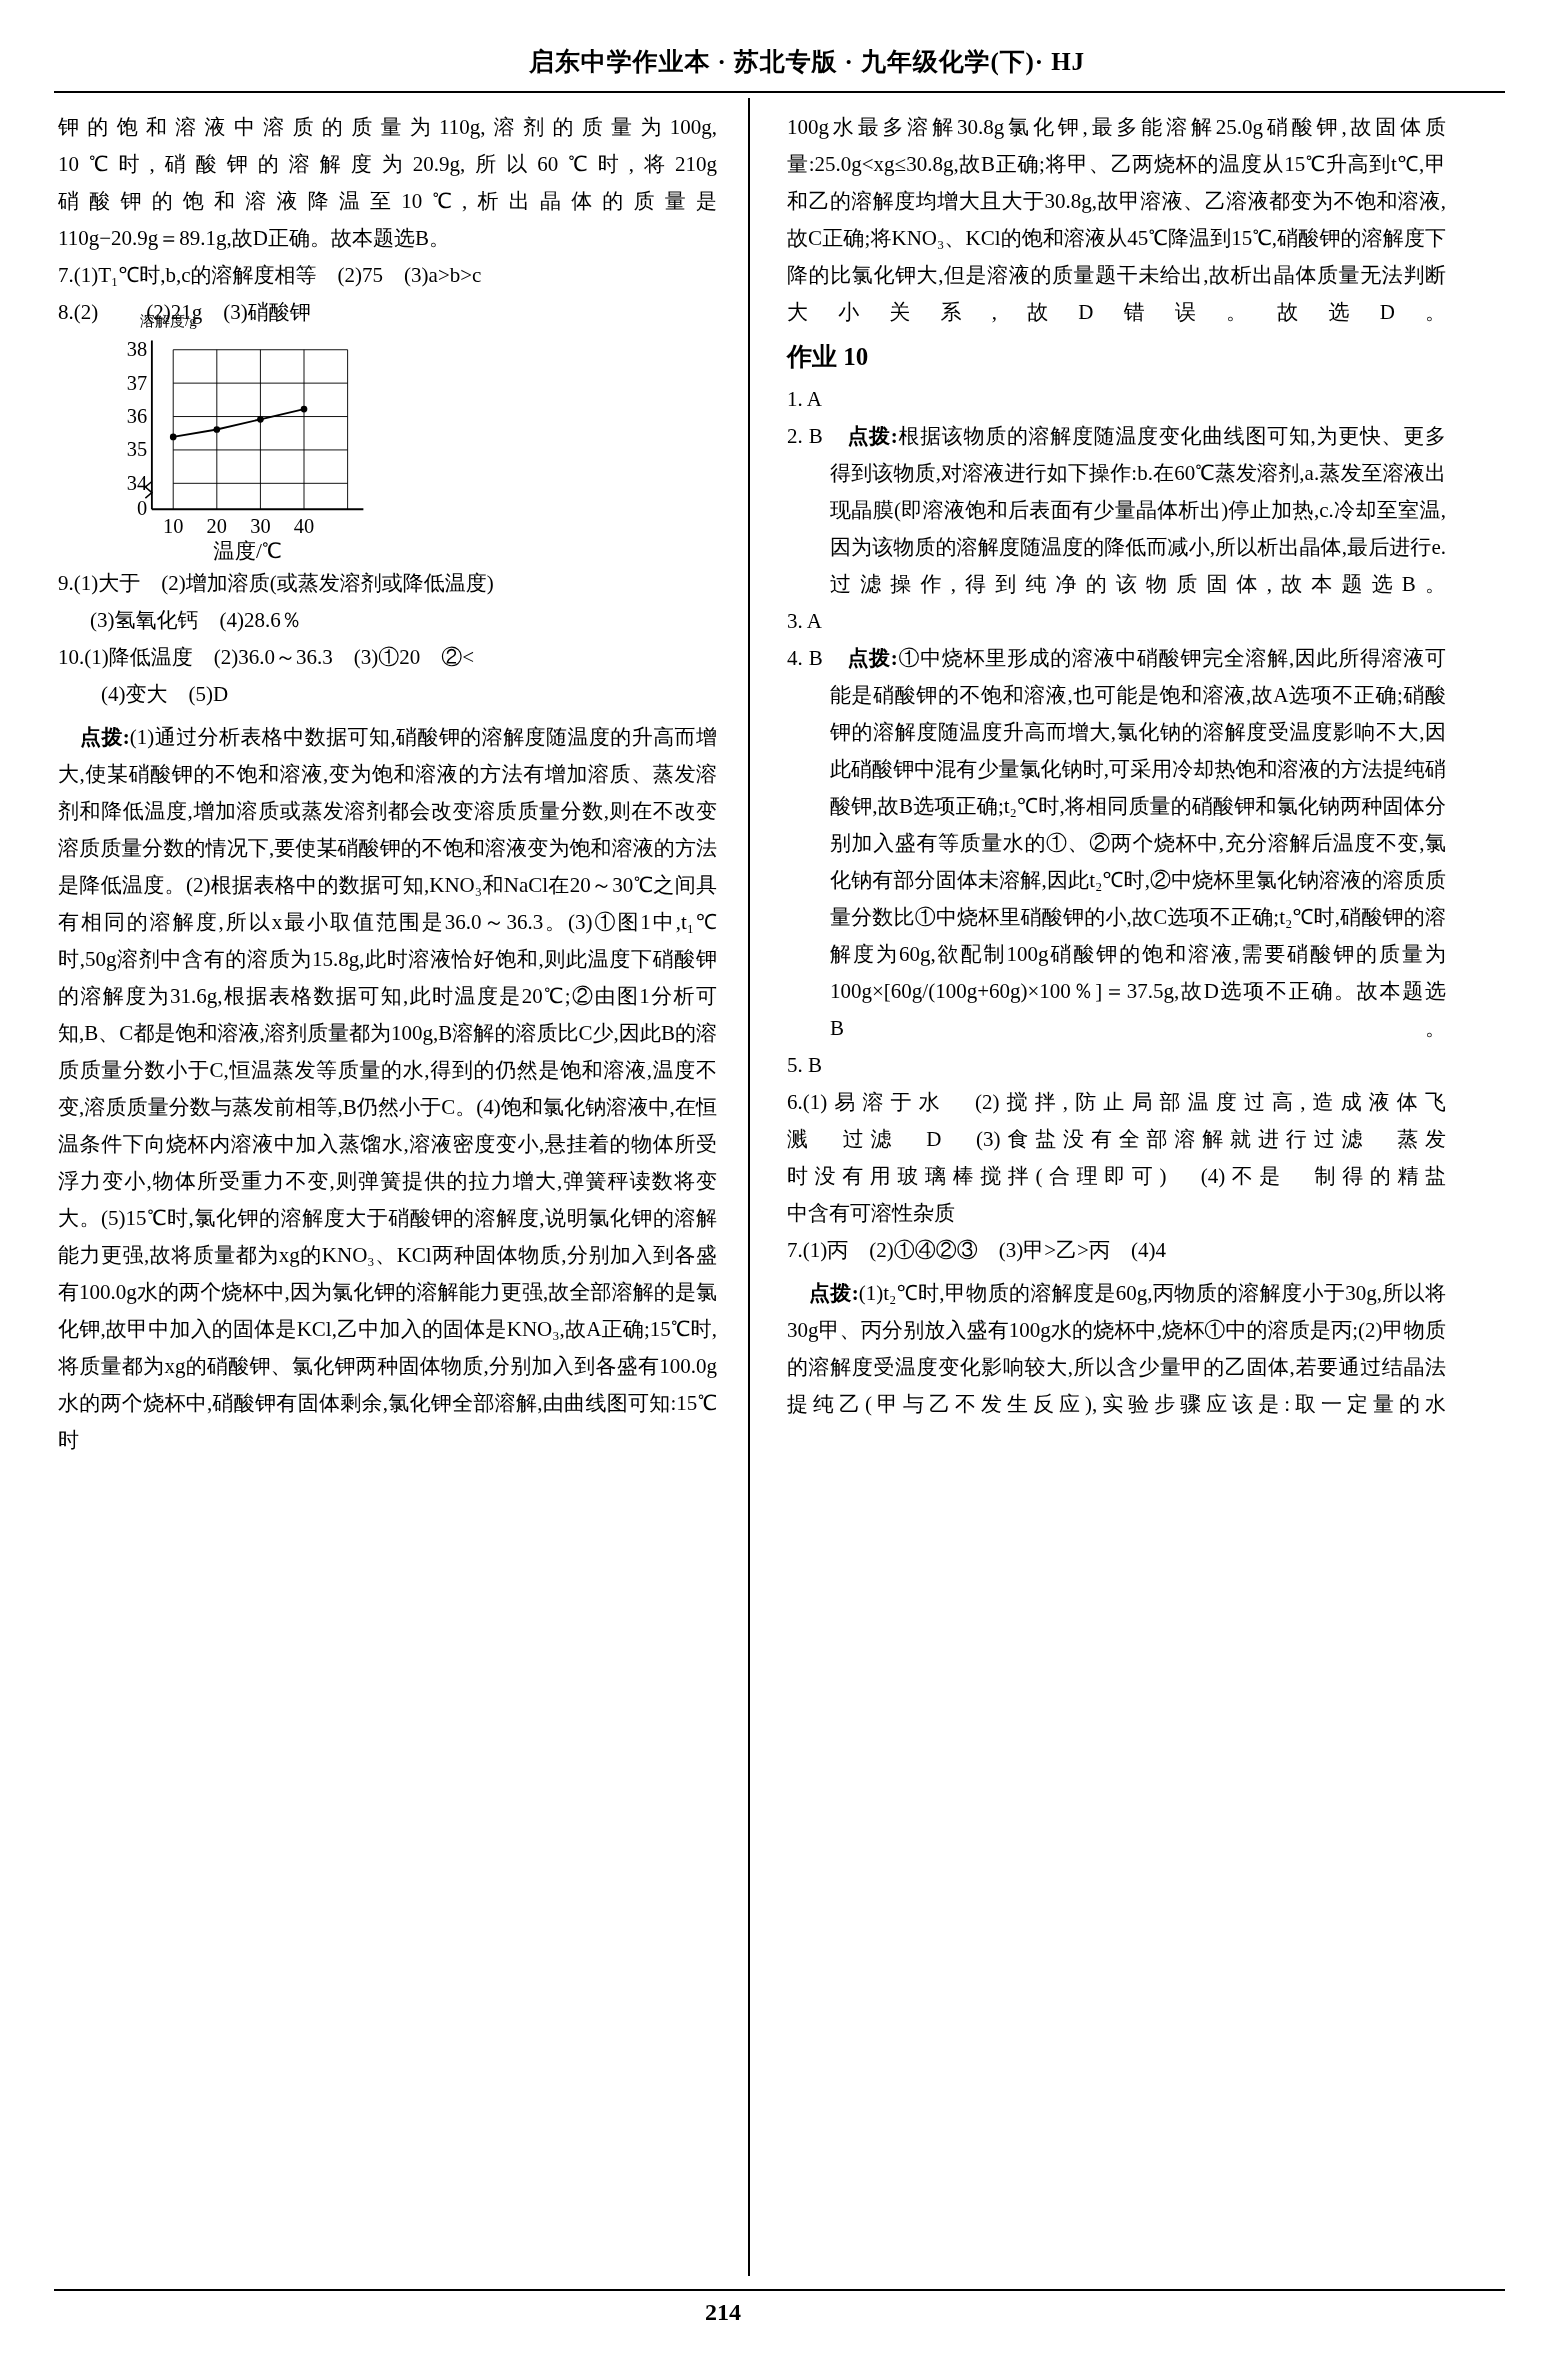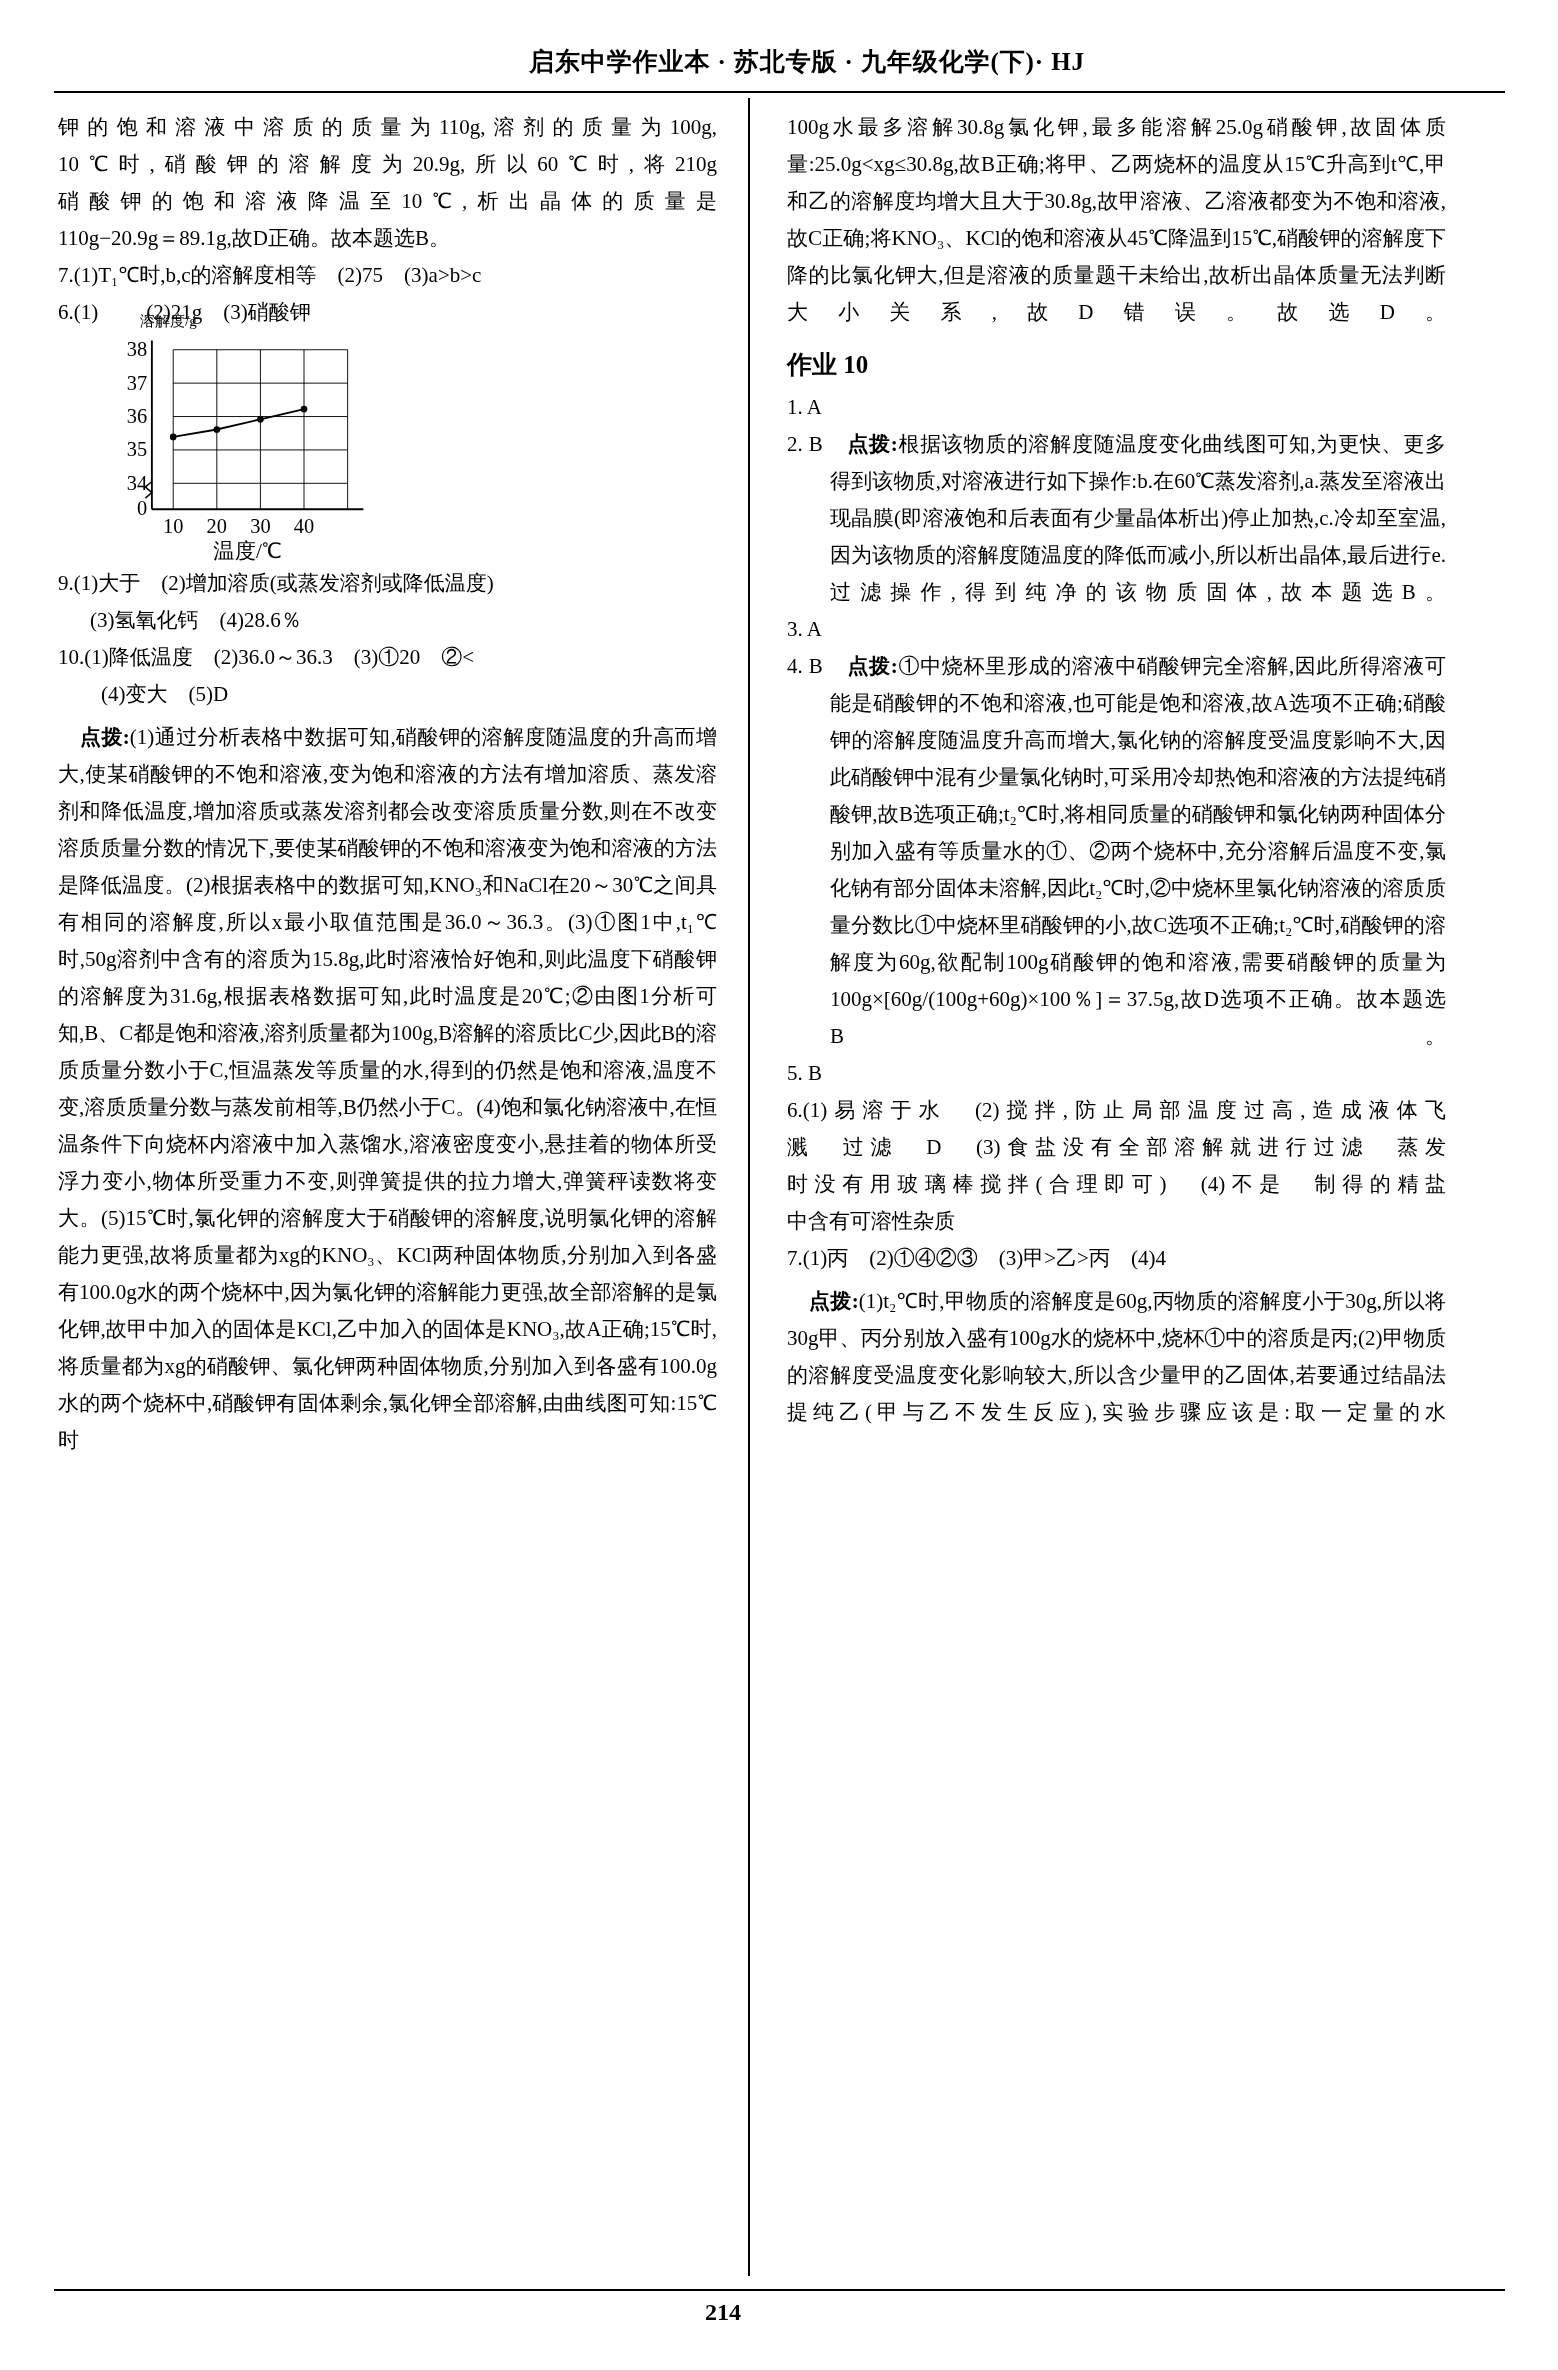--- a/index.html
+++ b/index.html
@@ -94,21 +94,21 @@
     position: relative;
     height: 232px;
     width: 436px;
     margin: 1.9px 0 0 41px;
   }
   svg { display: block; }
 
   .section-title {
     font-size: 25px;
     font-weight: bold;
-    margin-top: 15px;
+    margin-top: 7px;
     margin-bottom: 5.6px;
   }
 </style>
 </head>
 <body>
 
 <div class="page">
 
   <div class="header">启东中学作业本 · 苏北专版 · 九年级化学(下)· HJ</div>
   <div class="hrule"></div>
@@ -119,21 +119,21 @@
   <div class="col col-left">
 
     <div class="p just">钾的饱和溶液中溶质的质量为110g,溶剂的质量为100g,</div>
     <div class="p just">10℃时,硝酸钾的溶解度为20.9g,所以60℃时,将210g</div>
     <div class="p just">硝酸钾的饱和溶液降温至10℃,析出晶体的质量是</div>
     <div class="p just-last-left">110g−20.9g＝89.1g,故D正确。故本题选B。</div>
 
     <div class="p">7.(1)T₁℃时,b,c的溶解度相等　(2)75　(3)a&gt;b&gt;c</div>
 
     <div class="p">
-      <span>6.(1)</span><span class="sp2"></span><span>(2)21g　(3)硝酸钾</span>
+      <span>8.(2)</span><span class="sp2"></span><span>(2)21g　(3)硝酸钾</span>
     </div>
 
     <div class="chart-wrap">
       <svg width="436" height="232" viewBox="0 0 470 250" style="font-size:22.5px">
 
         <g stroke="#000" stroke-width="1" fill="none">
 
           <line x1="80" y1="18" x2="268" y2="18"></line>
           <line x1="80" y1="54" x2="268" y2="54"></line>
           <line x1="80" y1="90" x2="268" y2="90"></line>

